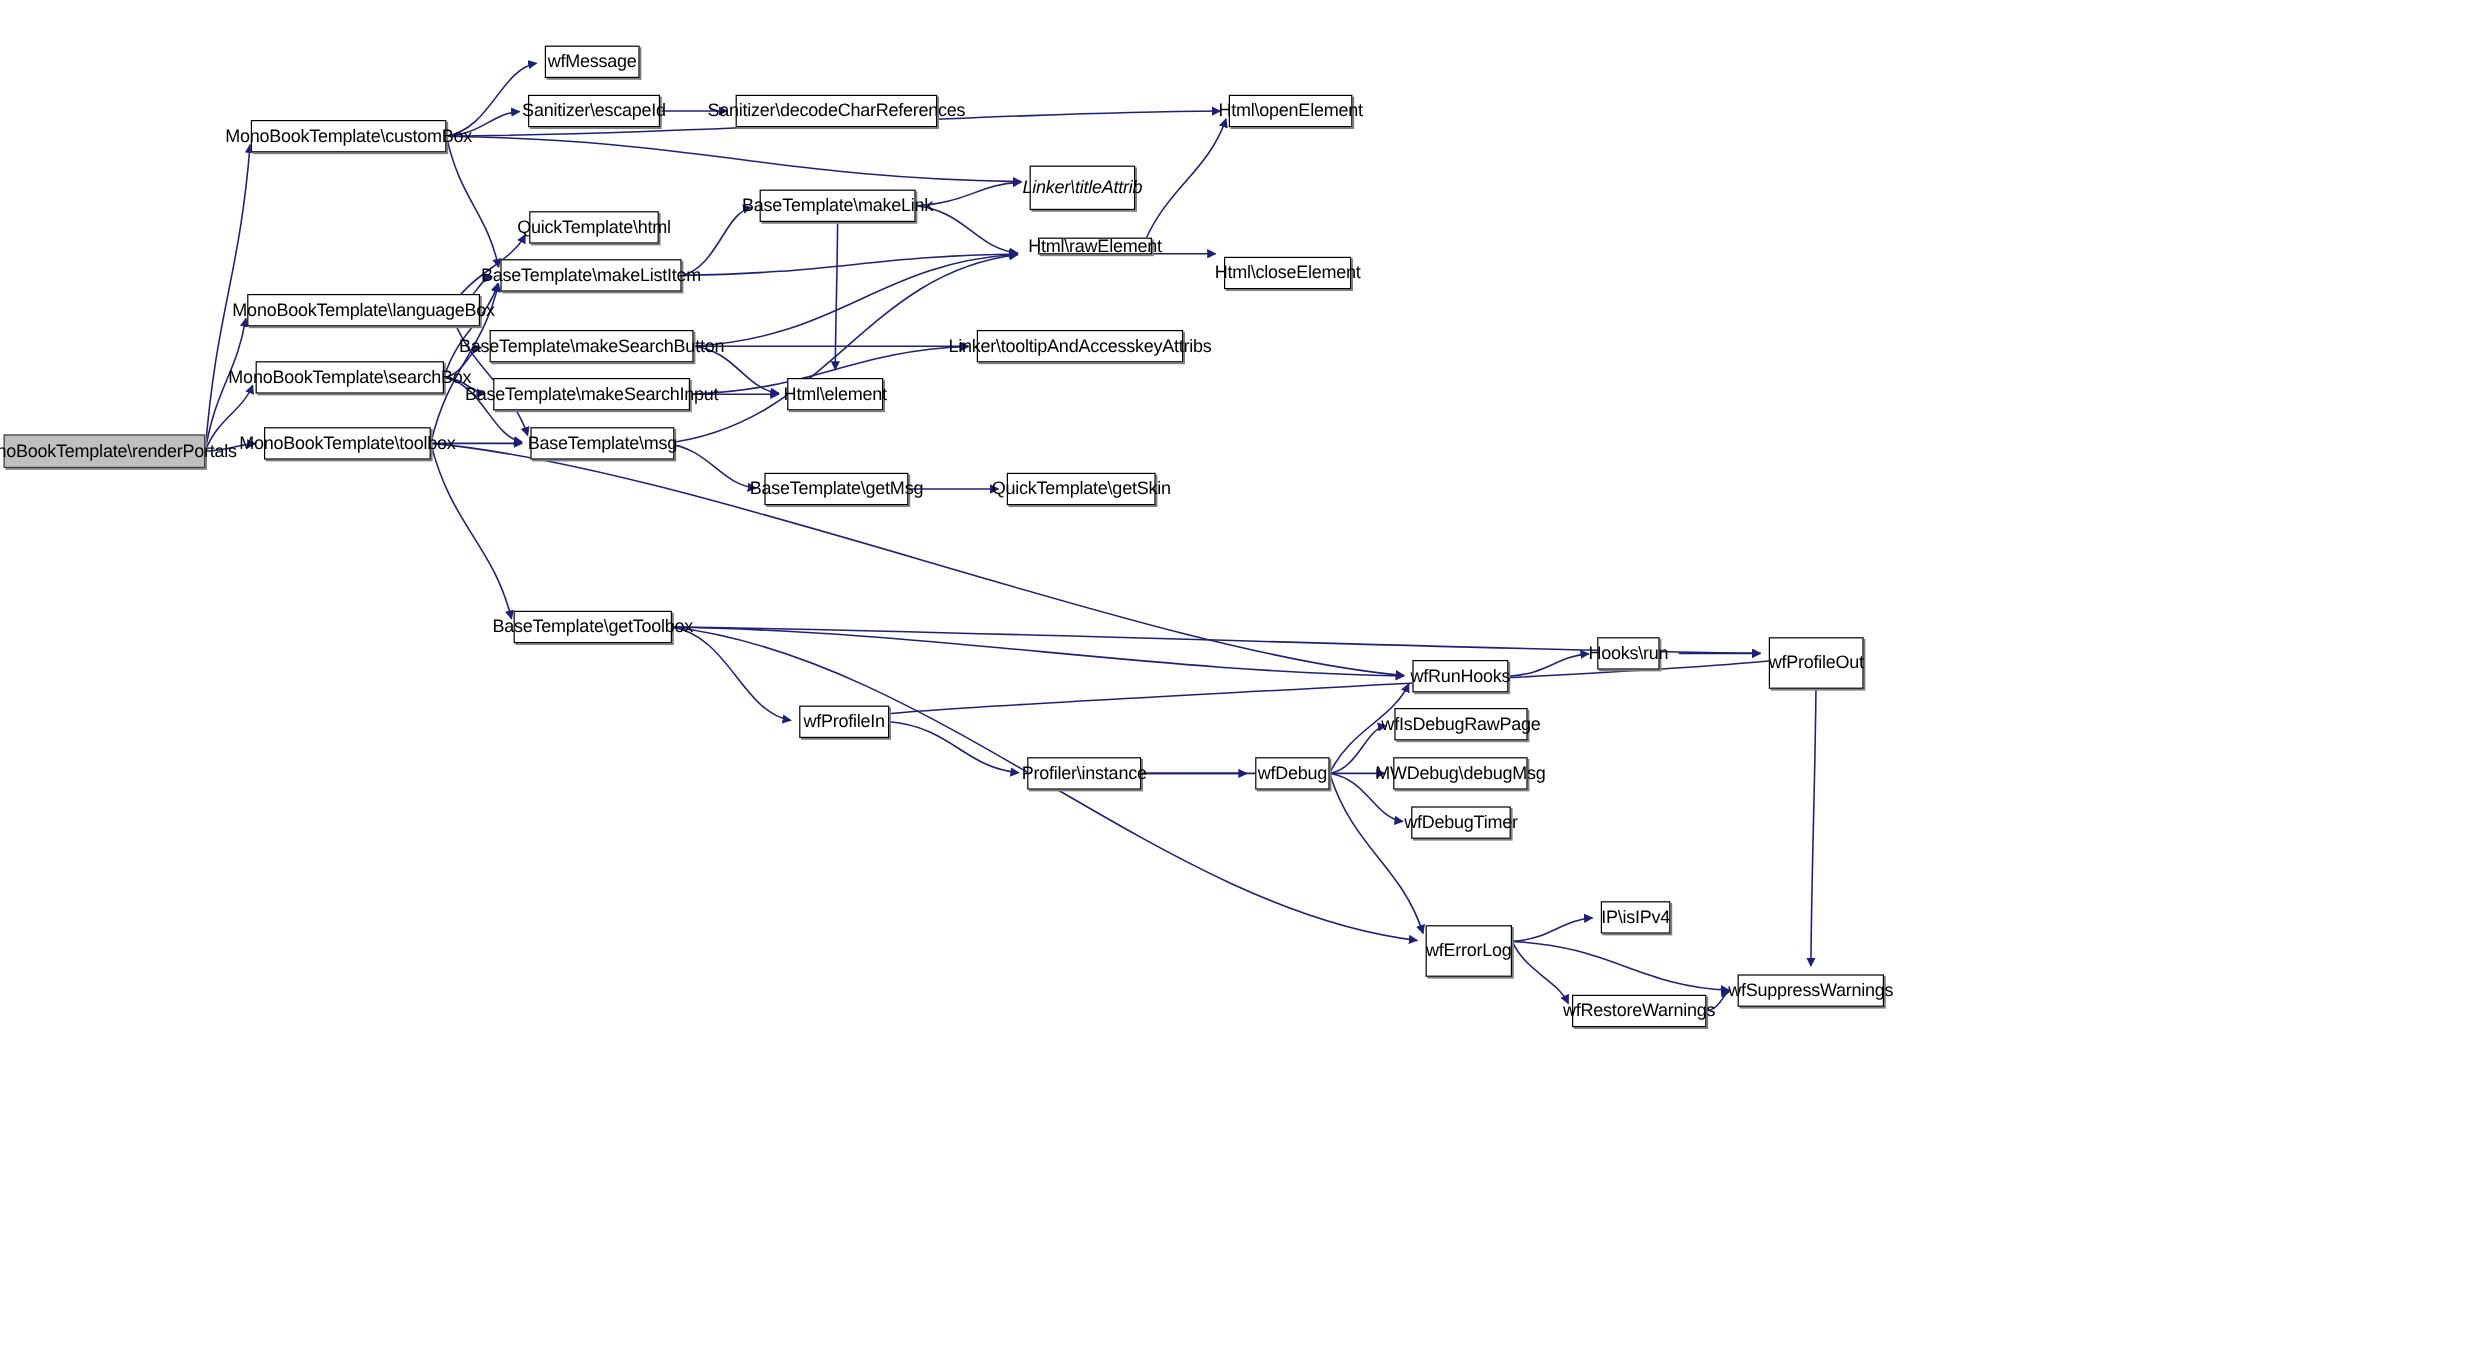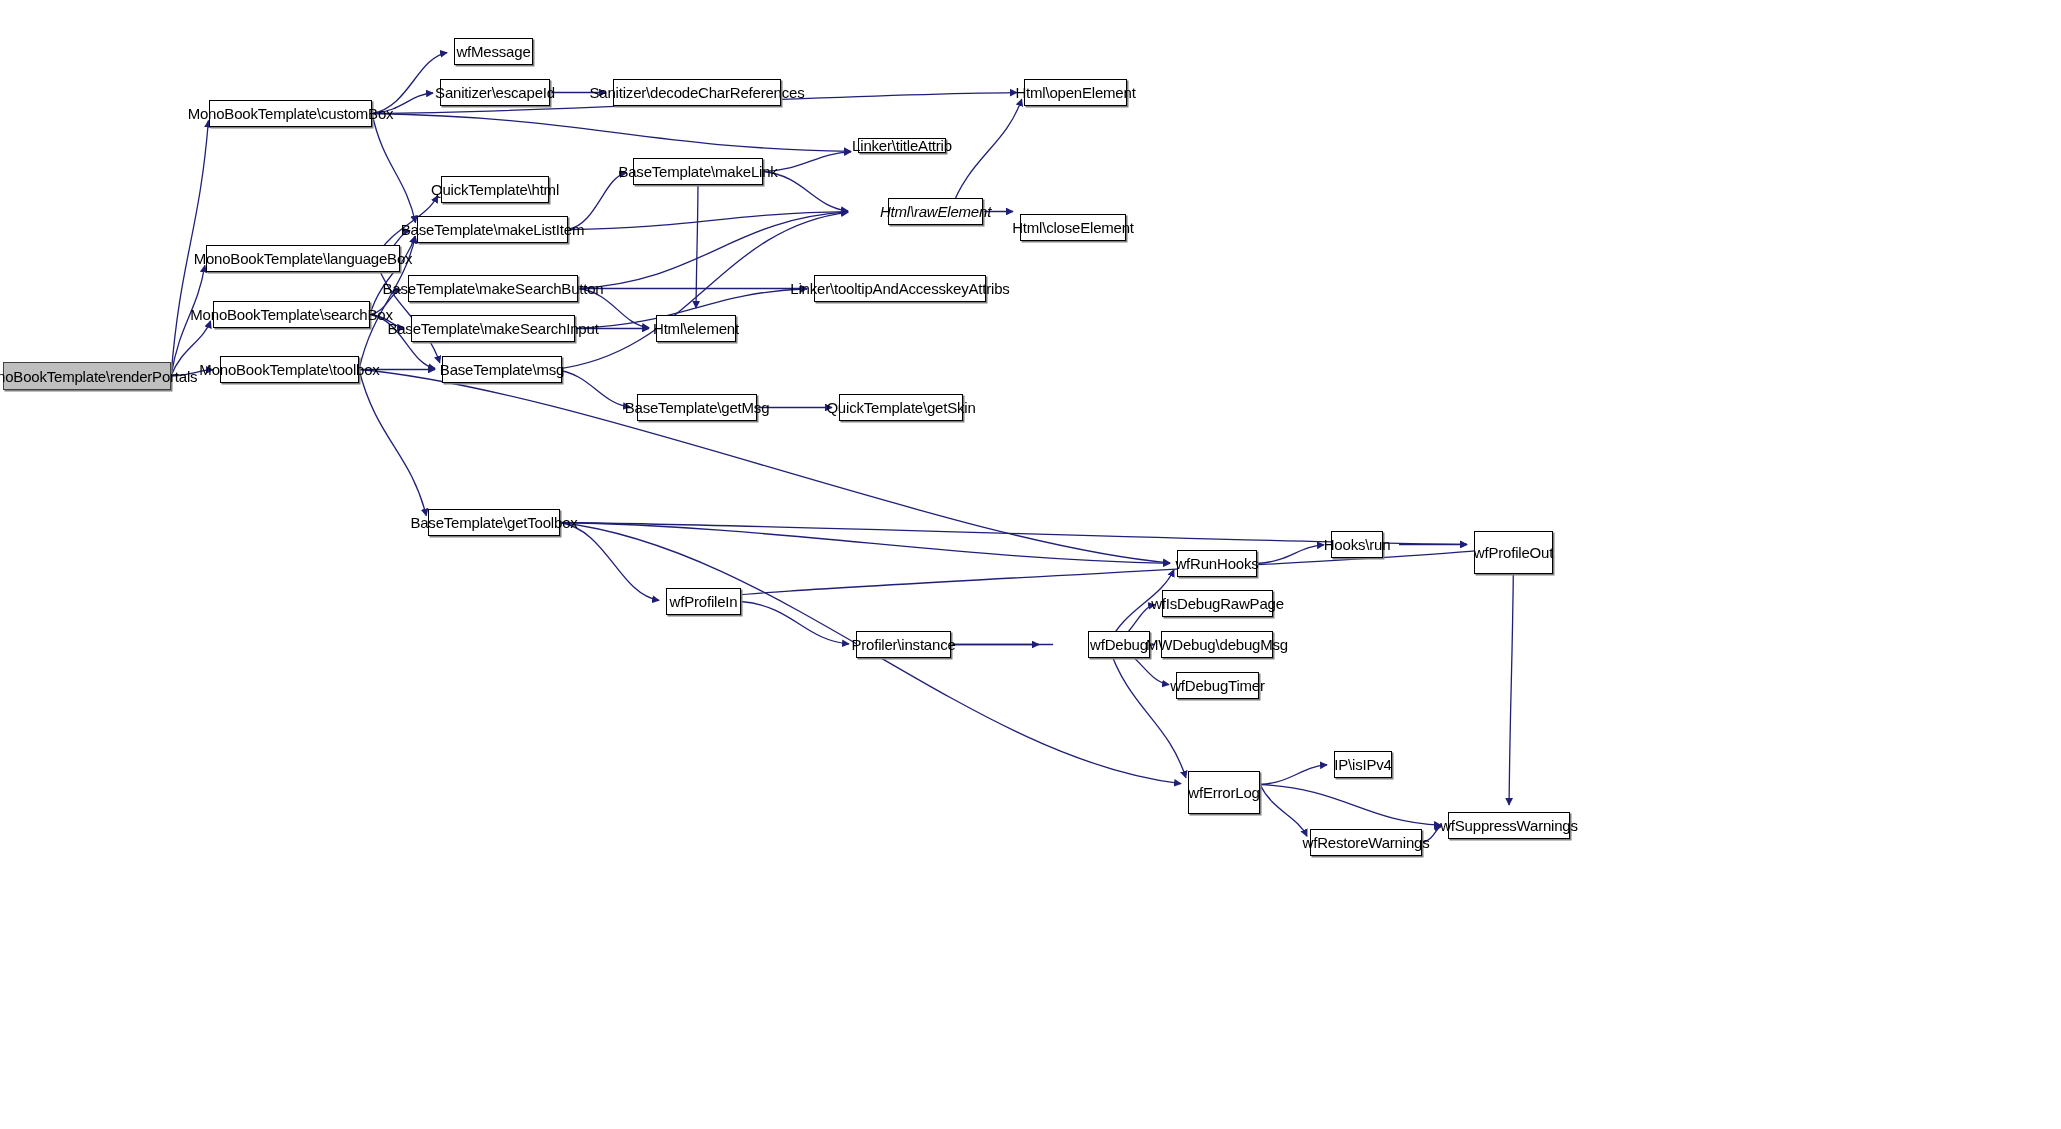--- a/index.html
+++ b/index.html
@@ -166,45 +166,45 @@
       </div>
       <div class="node shadow" style="left: 656px; top: 315px; width: 80px; height: 27px;">
         <span class="node-label">Html\element</span>
       </div>
       <div class="node shadow" style="left: 637px; top: 394px; width: 120px; height: 27px;">
         <span class="node-label">BaseTemplate\getMsg</span>
       </div>
       <div class="node shadow" style="left: 839px; top: 394px; width: 124px; height: 27px;">
         <span class="node-label">QuickTemplate\getSkin</span>
       </div>
-      <div class="node shadow" style="left: 858px; top: 138px; width: 88px; height: 15px;">
+      <div class="node shadow" style="left: 858px; top: 138px; width: 88px; height: 37px; font-style: italic;">
         <span class="node-label">Linker\titleAttrib</span>
       </div>
-      <div class="node shadow" style="left: 888px; top: 198px; width: 95px; height: 27px; font-style: italic;">
+      <div class="node shadow" style="left: 865px; top: 198px; width: 95px; height: 14px;">
         <span class="node-label">Html\rawElement</span>
       </div>
       <div class="node shadow" style="left: 814px; top: 275px; width: 172px; height: 27px;">
         <span class="node-label">Linker\tooltipAndAccesskeyAttribs</span>
       </div>
       <div class="node shadow" style="left: 1024px; top: 79px; width: 103px; height: 27px;">
         <span class="node-label">Html\openElement</span>
       </div>
       <div class="node shadow" style="left: 1020px; top: 198px; width: 106px; height: 27px; margin-top: 16px;">
         <span class="node-label">Html\closeElement</span>
       </div>
       <div class="node shadow" style="left: 428px; top: 509px; width: 132px; height: 27px;">
         <span class="node-label">BaseTemplate\getToolbox</span>
       </div>
       <div class="node shadow" style="left: 666px; top: 588px; width: 75px; height: 27px;">
         <span class="node-label">wfProfileIn</span>
       </div>
       <div class="node shadow" style="left: 856px; top: 631px; width: 95px; height: 27px;">
         <span class="node-label">Profiler\instance</span>
       </div>
-      <div class="node shadow" style="left: 1088px; top: 631px; width: 62px; height: 27px;">
+      <div class="node shadow" style="left: 1046px; top: 631px; width: 62px; height: 27px;">
         <span class="node-label">wfDebug</span>
       </div>
       <div class="node shadow" style="left: 1177px; top: 550px; width: 80px; height: 27px;">
         <span class="node-label">wfRunHooks</span>
       </div>
       <div class="node shadow" style="left: 1162px; top: 590px; width: 111px; height: 27px;">
         <span class="node-label">wfIsDebugRawPage</span>
       </div>
       <div class="node shadow" style="left: 1161px; top: 631px; width: 112px; height: 27px;">
         <span class="node-label">MWDebug\debugMsg</span>

